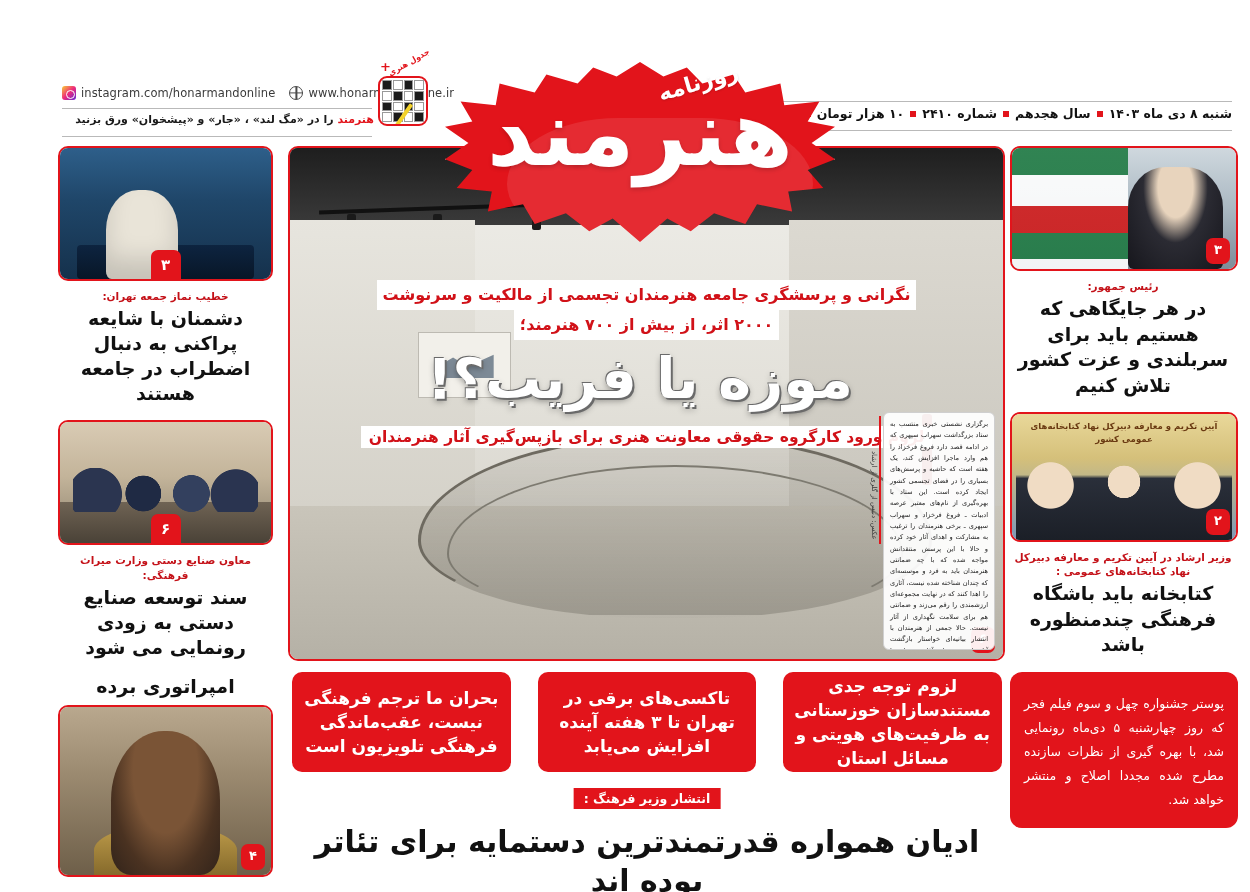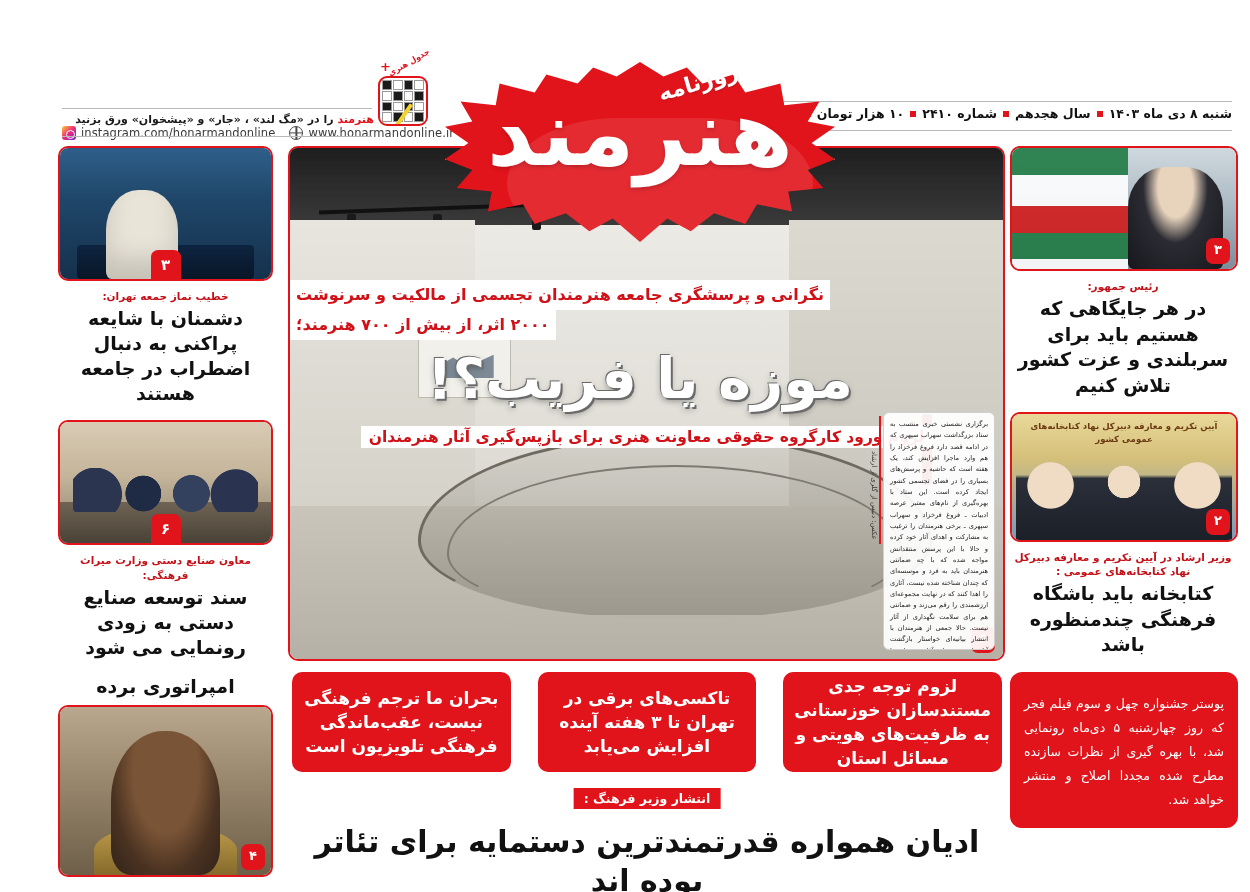--- a/index.html
+++ b/index.html
@@ -12,21 +12,21 @@
   .page { position: relative; width: 1250px; height: 892px; background: #fff; }
 
   
   .topbar { position: absolute; left: 0; top: 0; width: 1250px; height: 140px; }
 
   .social-row {
     position: absolute; left: 62px; top: 86px;
     display: flex; align-items: center; gap: 14px;
     direction: ltr;
   }
-  .social-item { display: flex; align-items: center; gap: 5px; margin-top: 40px; }
+  .social-item { display: flex; align-items: center; gap: 5px; }
   .social-glyph {
     width: 14px; height: 14px; border-radius: 3px;
     background: linear-gradient(135deg,#f9ce34,#ee2a7b 50%,#6228d7);
     position: relative; flex: none;
   }
   .social-glyph::after {
     content: ""; position: absolute; left: 3.5px; top: 3.5px;
     width: 7px; height: 7px; border: 1.3px solid #fff; border-radius: 50%;
   }
   .globe-glyph {
@@ -288,21 +288,21 @@
     position: absolute; left: 22%; top: 62%; width: 64%; height: 30%;
     border: 2px solid #7d7a70; border-radius: 50% 50% 46% 46% / 58% 58% 42% 42%;
     border-bottom-color: transparent;
   }
   .gal-rope {
     position: absolute; right: 10%; top: 52%; width: 10px; height: 14%;
     background: #9b2226; border-radius: 3px;
   }
 
   .hl-kicker {
-    position: absolute; left: 0; right: 0; top: 132px; text-align: left; z-index: 6;
+    position: absolute; left: 0; right: 0; top: 132px; text-align: center; z-index: 6;
   }
   .hl-kicker span {
     background: #fff; color: #d11118; font-size: 16px; font-weight: bold;
     line-height: 1.75; padding: 1px 6px; display: inline-block; direction: rtl;
   }
   .hl-main {
     position: absolute; left: 0; right: 13px; top: 198px; text-align: center; z-index: 6;
     font-size: 56px; font-weight: bold; color: #ffffff; direction: rtl;
     text-shadow: 2px 2px 0 #6a6a6a, -1px -1px 0 #6a6a6a, 0 3px 6px rgba(0,0,0,.35);
     letter-spacing: -1px;

